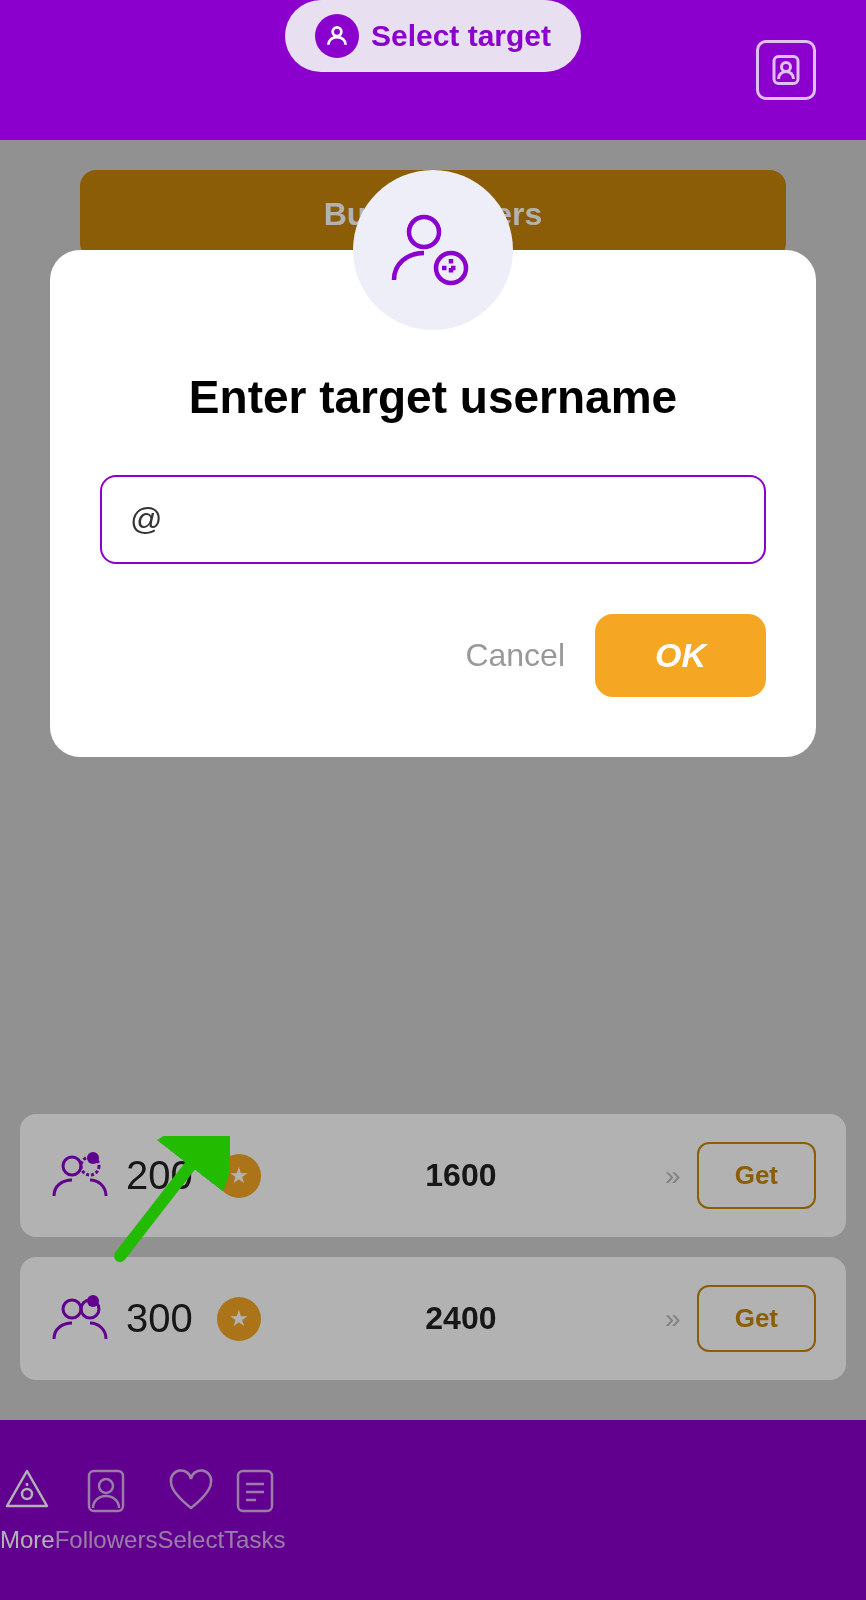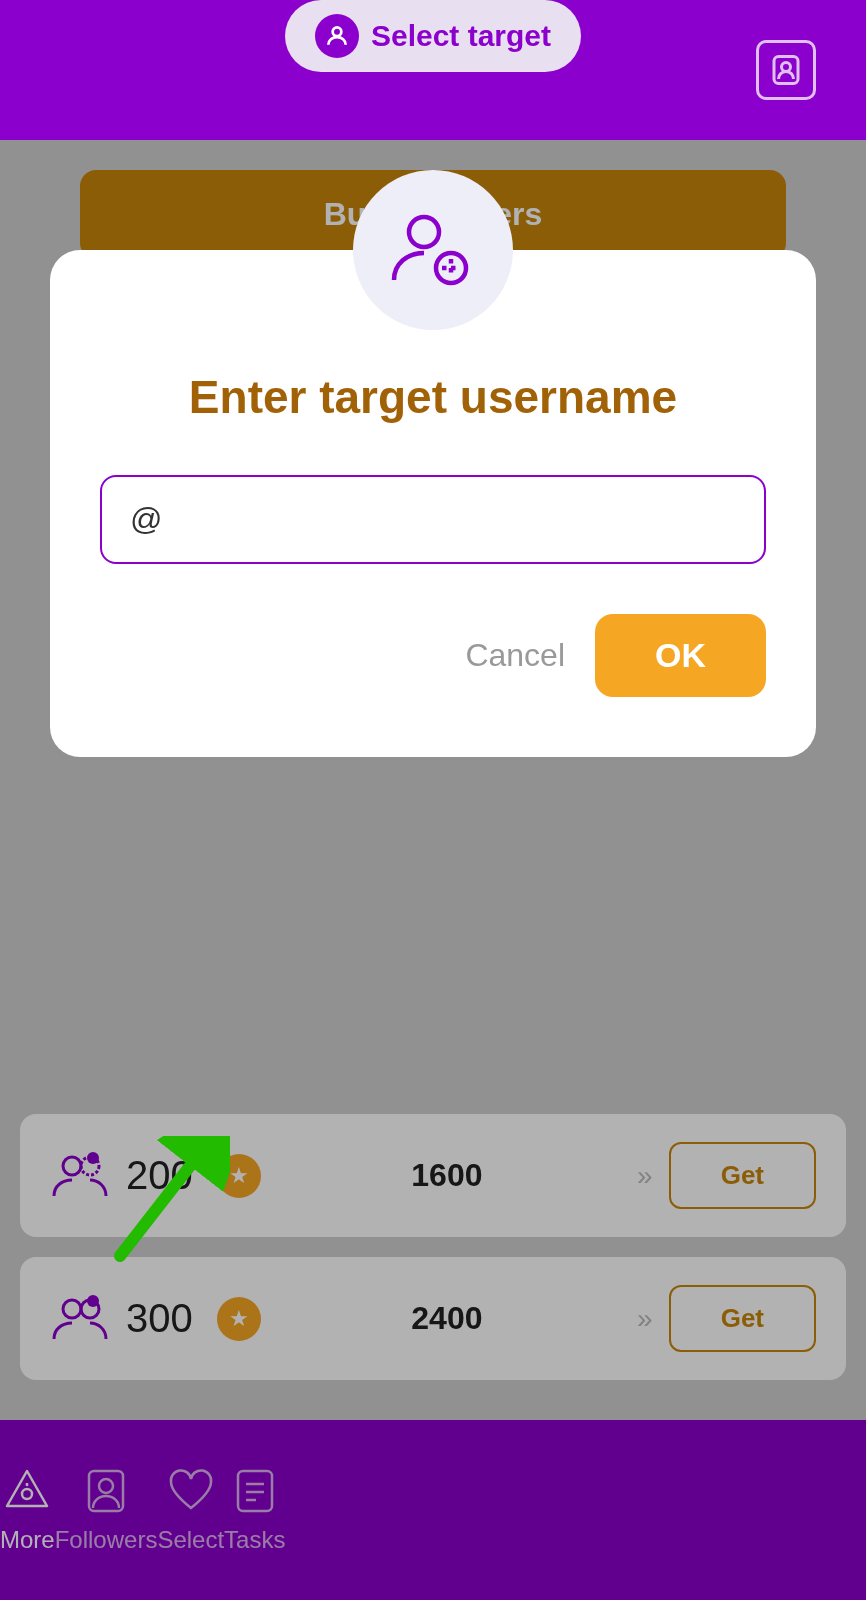--- a/index.html
+++ b/index.html
@@ -127,21 +127,21 @@
       background: #eeeef8;
       border-radius: 50%;
       display: flex;
       align-items: center;
       justify-content: center;
     }
 
     .modal-title {
       font-size: 46px;
       font-weight: 800;
-      color: #a16207;
+      color: #000000;
       text-align: center;
       margin-bottom: 50px;
       line-height: 1.2;
       margin-top: 20px;
     }
 
     
     .username-input-wrapper {
       border: 2px solid #8B00CC;
       border-radius: 16px;
@@ -181,20 +181,21 @@
     }
     .ok-btn {
       background: #F5A623;
       color: white;
       font-size: 34px;
       font-weight: 700;
       padding: 22px 60px;
       border-radius: 18px;
       border: none;
       cursor: pointer;
+      font-style: italic;
     }
     .package-item {
       background: white;
       border-radius: 16px;
       display: flex;
       align-items: center;
       padding: 28px 30px;
       margin-bottom: 20px;
     }
     .package-icon {
@@ -231,21 +232,21 @@
       text-align: center;
     }
     .chevrons {
       color: #bbb;
       font-size: 28px;
       margin: 0 16px;
     }
     .get-btn {
       border: 2px solid #C8860A;
       border-radius: 12px;
-      padding: 16px 50px;
+      padding: 16px 36px;
       color: #C8860A;
       font-size: 26px;
       font-weight: 600;
       background: white;
       cursor: pointer;
     }
 
     
     .bottom-nav {
       position: absolute;

